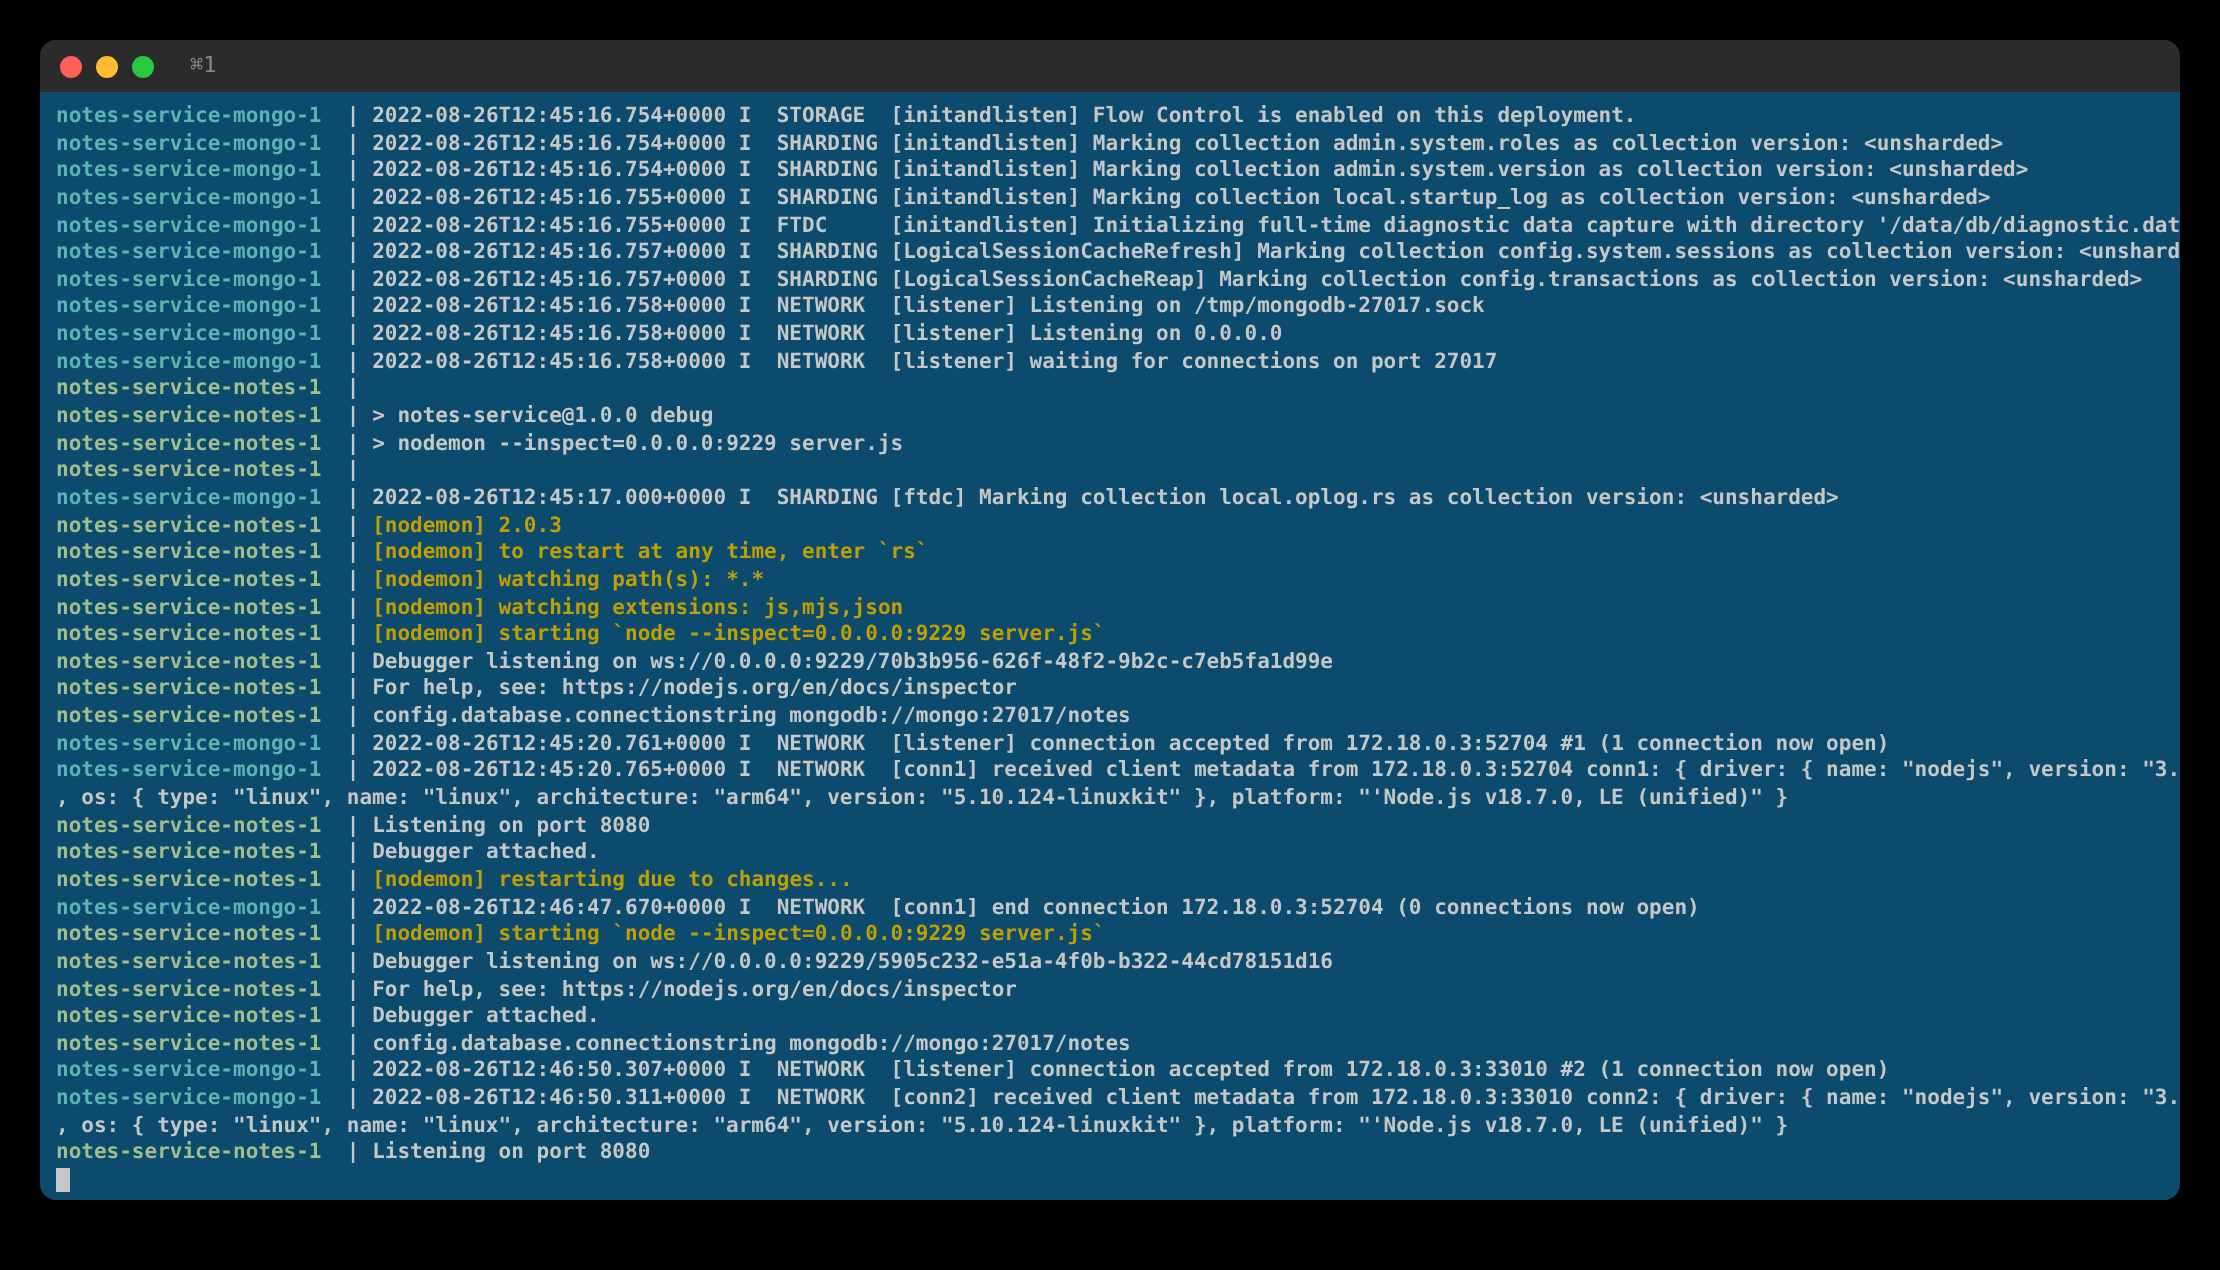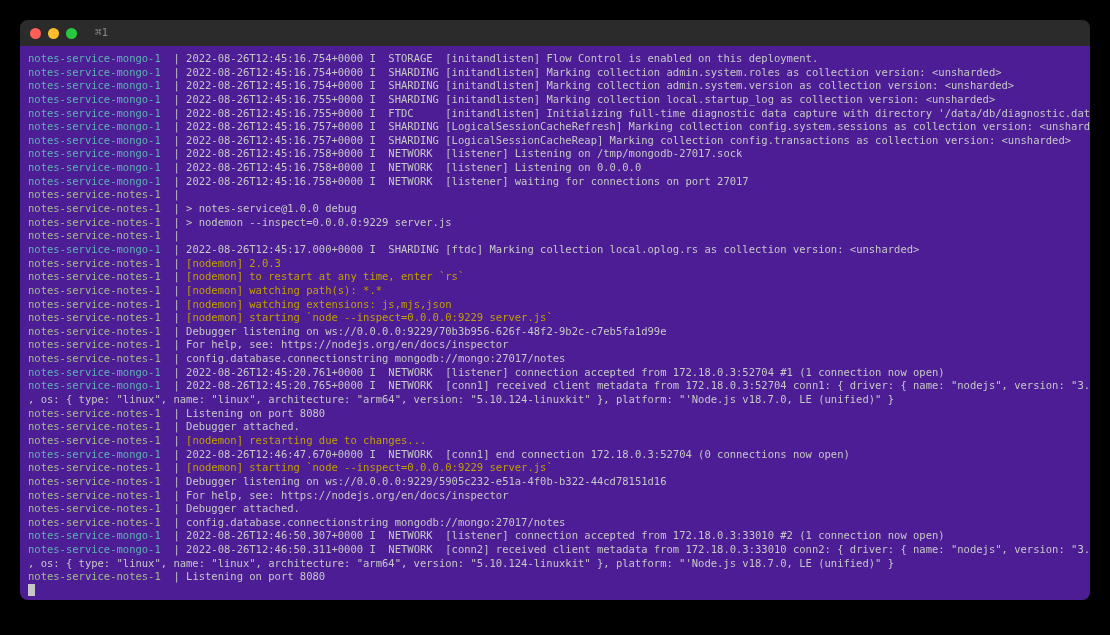--- a/index.html
+++ b/index.html
@@ -53,24 +53,25 @@
   .title {
     position: absolute;
     left: 50%;
     transform: translateX(-50%);
     color: #bbb;
     font-size: 11px;
     font-weight: 500;
   }
   .terminal {
     padding: 6px 8px;
-    background: #4c1d95;
+    background: #0c4a6e;
     flex: 1;
     overflow: hidden;
     white-space: pre;
+    font-weight: bold;
   }
   .line { display: block; white-space: pre; }
   .svc-mongo { color: #5fb3b3; }
   .svc-notes { color: #a3be8c; }
   .nodemon { color: #c0a000; margin-top: 40px; }
   .pipe { color: #c5c8c6; }
   .cursor {
     display: inline-block;
     width: 7px;
     height: 12px;

